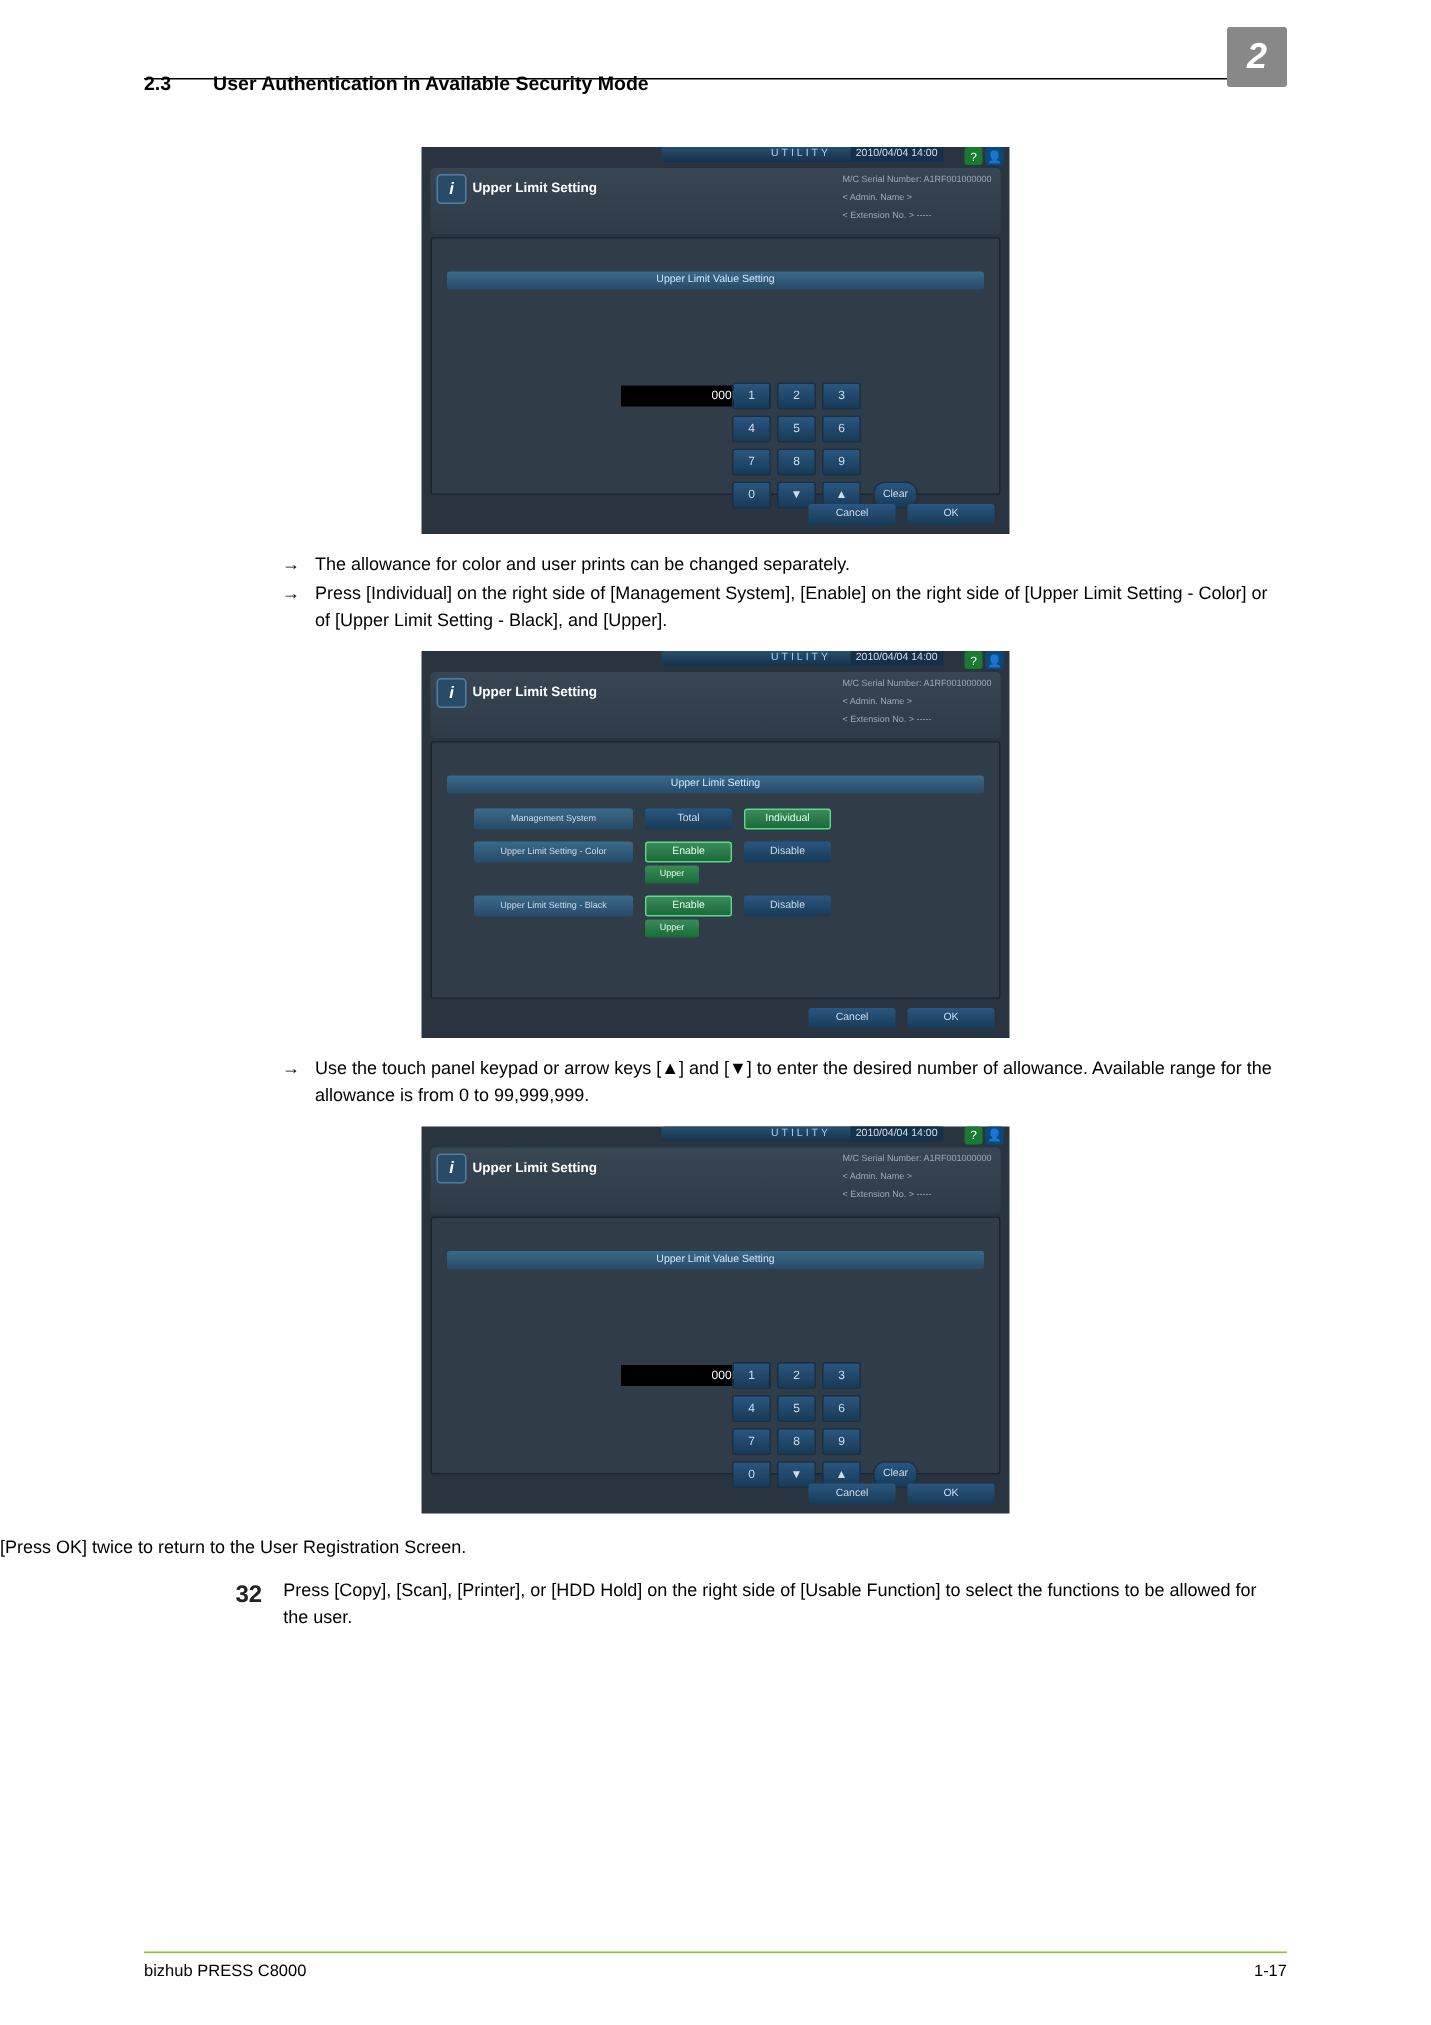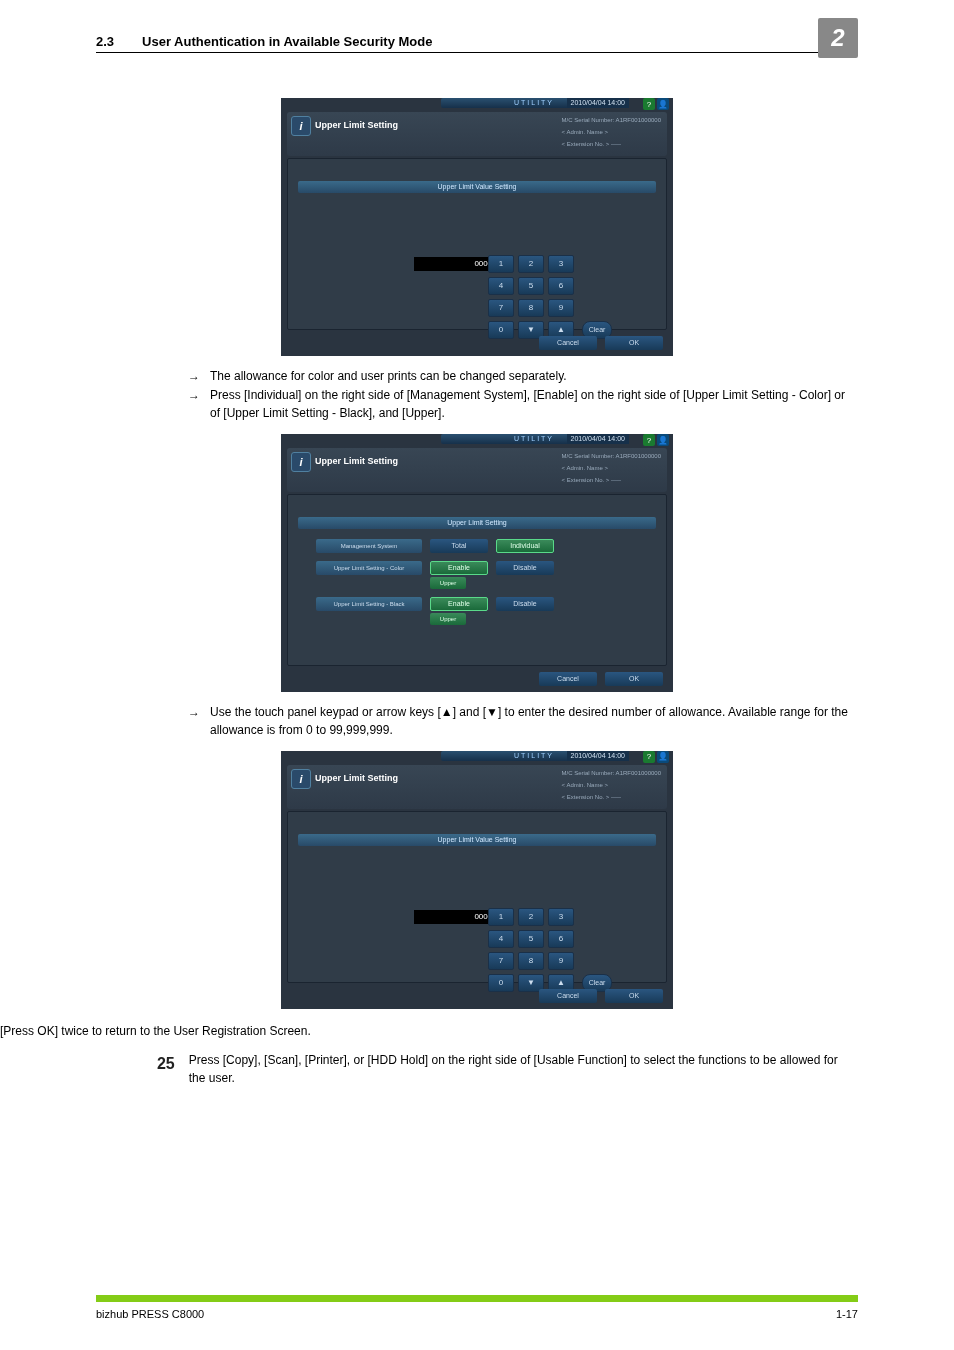--- a/index.html
+++ b/index.html
@@ -1,18 +1,18 @@
 <!DOCTYPE html>
 <html><head>
 <meta charset="utf-8">
 <style>
 * { margin: 0; padding: 0; box-sizing: border-box; }
 body { font-family: Arial, Helvetica, sans-serif; background: #fff; width: 954px; height: 1350px; position: relative; }
 
-.header-bar { position: absolute; top: 34px; left: 96px; right: 96px; display: flex; align-items: center; justify-content: space-between; }
+.header-bar { position: absolute; top: 48px; left: 96px; right: 96px; display: flex; align-items: center; justify-content: space-between; }
 .header-left { display: flex; align-items: baseline; gap: 28px; }
 .section-num { font-size: 13px; font-weight: bold; }
 .section-title { font-size: 13px; font-weight: bold; }
 .section-underline { position: absolute; top: 52px; left: 96px; right: 110px; height: 1px; background: #000; }
 .section-badge { width: 40px; height: 40px; background: #888; display: flex; align-items: center; justify-content: center; color: #fff; font-size: 24px; font-style: italic; font-weight: bold; position: absolute; right: 96px; top: 18px; border-radius: 2px; }
 
 .content-area { position: absolute; top: 98px; left: 0; right: 0; bottom: 60px; }
 .screenshot-wrap { display: flex; justify-content: center; margin-bottom: 10px; }
 
 .device-screen { width: 392px; height: 258px; background: #2a3440; position: relative; font-size: 8px; color: #cfd8e0; }
@@ -45,21 +45,21 @@
 .small-upper { position: absolute; width: 36px; height: 12px; background: linear-gradient(#3a8a5a,#1a6a3a); border-radius: 2px; text-align: center; line-height: 12px; font-size: 6px; color: #dfffe8; }
 
 .bullet-block { margin-left: 188px; margin-right: 96px; margin-top: 12px; margin-bottom: 12px; font-size: 12px; line-height: 1.45; }
 .bullet-row { display: flex; gap: 10px; margin-bottom: 2px; }
 .arrow { font-weight: bold; flex-shrink: 0; }
 
 .plain-para { margin-right: 100px; font-size: 12px; line-height: 1.45; margin-top: 14px; }
 .step-block { display: flex; gap: 14px; margin-left: 150px; margin-right: 100px; font-size: 12px; line-height: 1.45; margin-top: 12px; align-items: flex-start; }
 .step-num { font-size: 16px; font-weight: bold; color: #222; width: 26px; text-align: right; }
 
-.footer { position: absolute; bottom: 30px; left: 96px; right: 96px; border-top: 7px solid #84cc16; padding-top: 6px; display: flex; justify-content: space-between; font-size: 11px; }
+.footer { position: absolute; bottom: 30px; left: 96px; right: 96px; border-top: 1px solid #84cc16; padding-top: 6px; display: flex; justify-content: space-between; font-size: 11px; }
 </style>
 </head>
 <body>
 
 <div class="header-bar">
   <div class="header-left">
     <span class="section-num">2.3</span>
     <span class="section-title">User Authentication in Available Security Mode</span>
   </div>
 </div>
@@ -232,21 +232,21 @@
       <div class="ds-bottom">
         <div class="ds-btn">Cancel</div>
         <div class="ds-btn">OK</div>
       </div>
     </div>
   </div>
 
   <div class="plain-para">[Press OK] twice to return to the User Registration Screen.</div>
 
   <div class="step-block">
-    <div class="step-num">25</div>
+    <div class="step-num">32</div>
     <div>Press [Copy], [Scan], [Printer], or [HDD Hold] on the right side of [Usable Function] to select the functions to be allowed for the user.</div>
   </div>
 
 </div>
 
 <div class="footer">
   <span>bizhub PRESS C8000</span>
   <span>1-17</span>
 </div>
 

